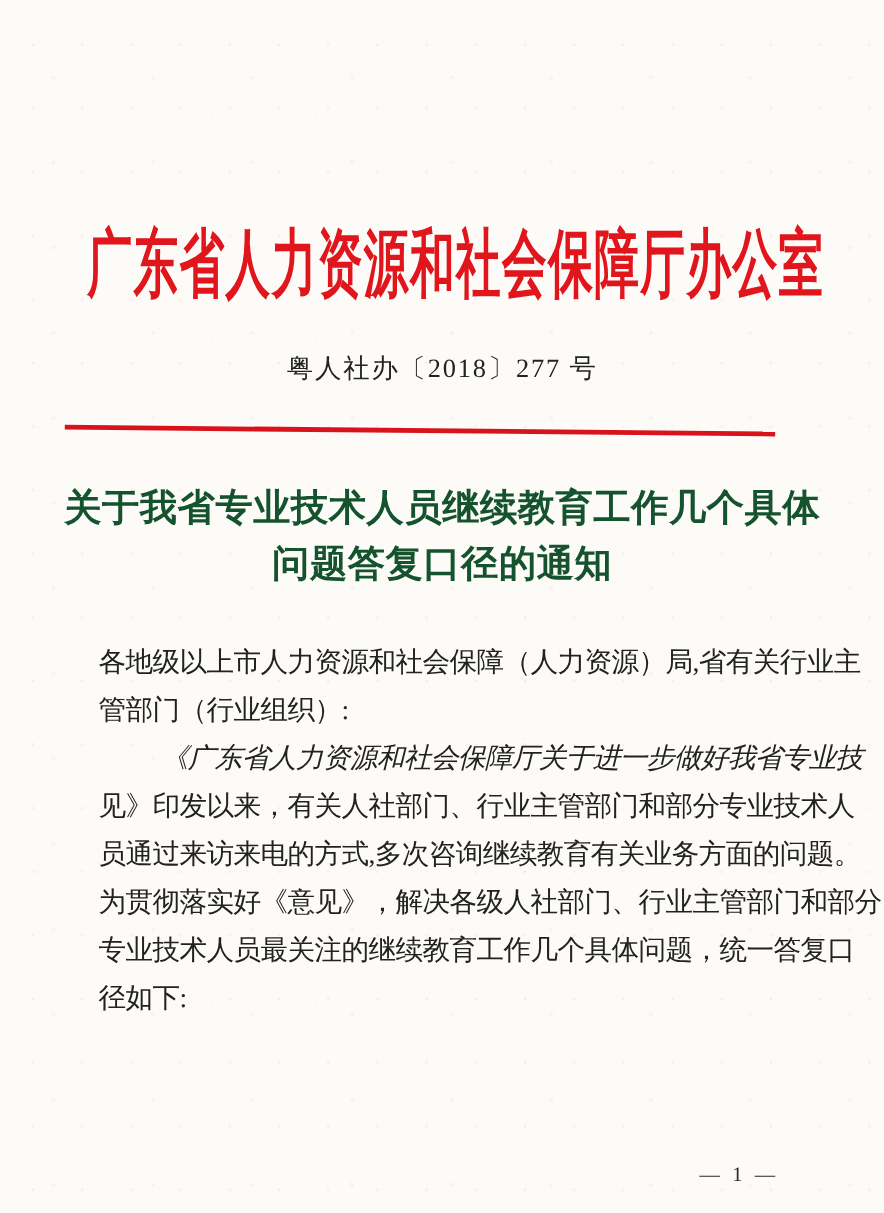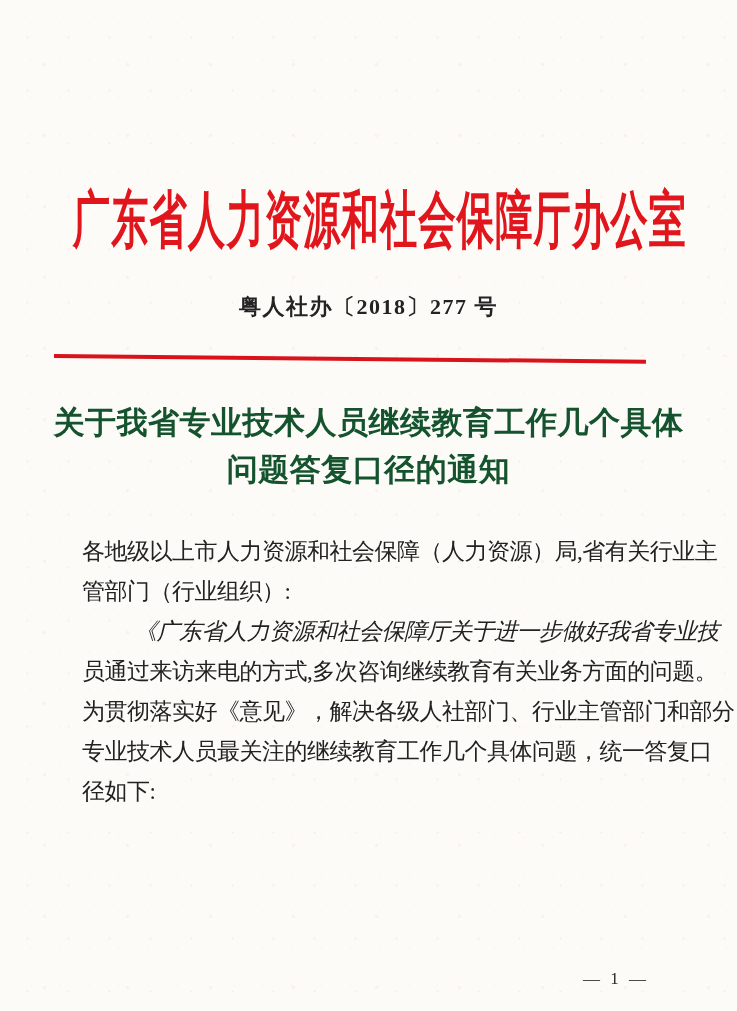--- a/index.html
+++ b/index.html
@@ -39,21 +39,20 @@
     transform:scaleX(0.60);
     transform-origin:center center;
   }
   .doc-number {
     position:absolute; top:292px; left:0;
     width:100%;
     text-align:center;
     font-size:22px;
     letter-spacing:1.5px;
     color:#232323;
-    font-weight:bold;
   }
   .red-rule {
     position:absolute; left:54px; top:354px;
     width:592px; height:4px;
     background:#d8131b;
     transform:rotate(0.55deg);
     transform-origin:left center;
   }
   .doc-title {
     position:absolute; top:399px; left:0;
@@ -102,20 +101,21 @@
 
   <div class="doc-title">
     <div>关于我省专业技术人员继续教育工作几个具体</div>
     <div>问题答复口径的通知</div>
   </div>
 
   <div class="body-text">
     <div class="line">各地级以上市人力资源和社会保障（人力资源）局,省有关行业主</div>
     <div class="line">管部门（行业组织）:</div>
     <div class="line indent">《广东省人力资源和社会保障厅关于进一步做好我省专业技</div>
+    <div class="line">见》印发以来，有关人社部门、行业主管部门和部分专业技术人</div>
     <div class="line">员通过来访来电的方式,多次咨询继续教育有关业务方面的问题。</div>
     <div class="line">为贯彻落实好《意见》，解决各级人社部门、行业主管部门和部分</div>
     <div class="line">专业技术人员最关注的继续教育工作几个具体问题，统一答复口</div>
     <div class="line">径如下:</div>
   </div>
 
   <div class="page-number">— 1 —</div>
 
 </div>
 

